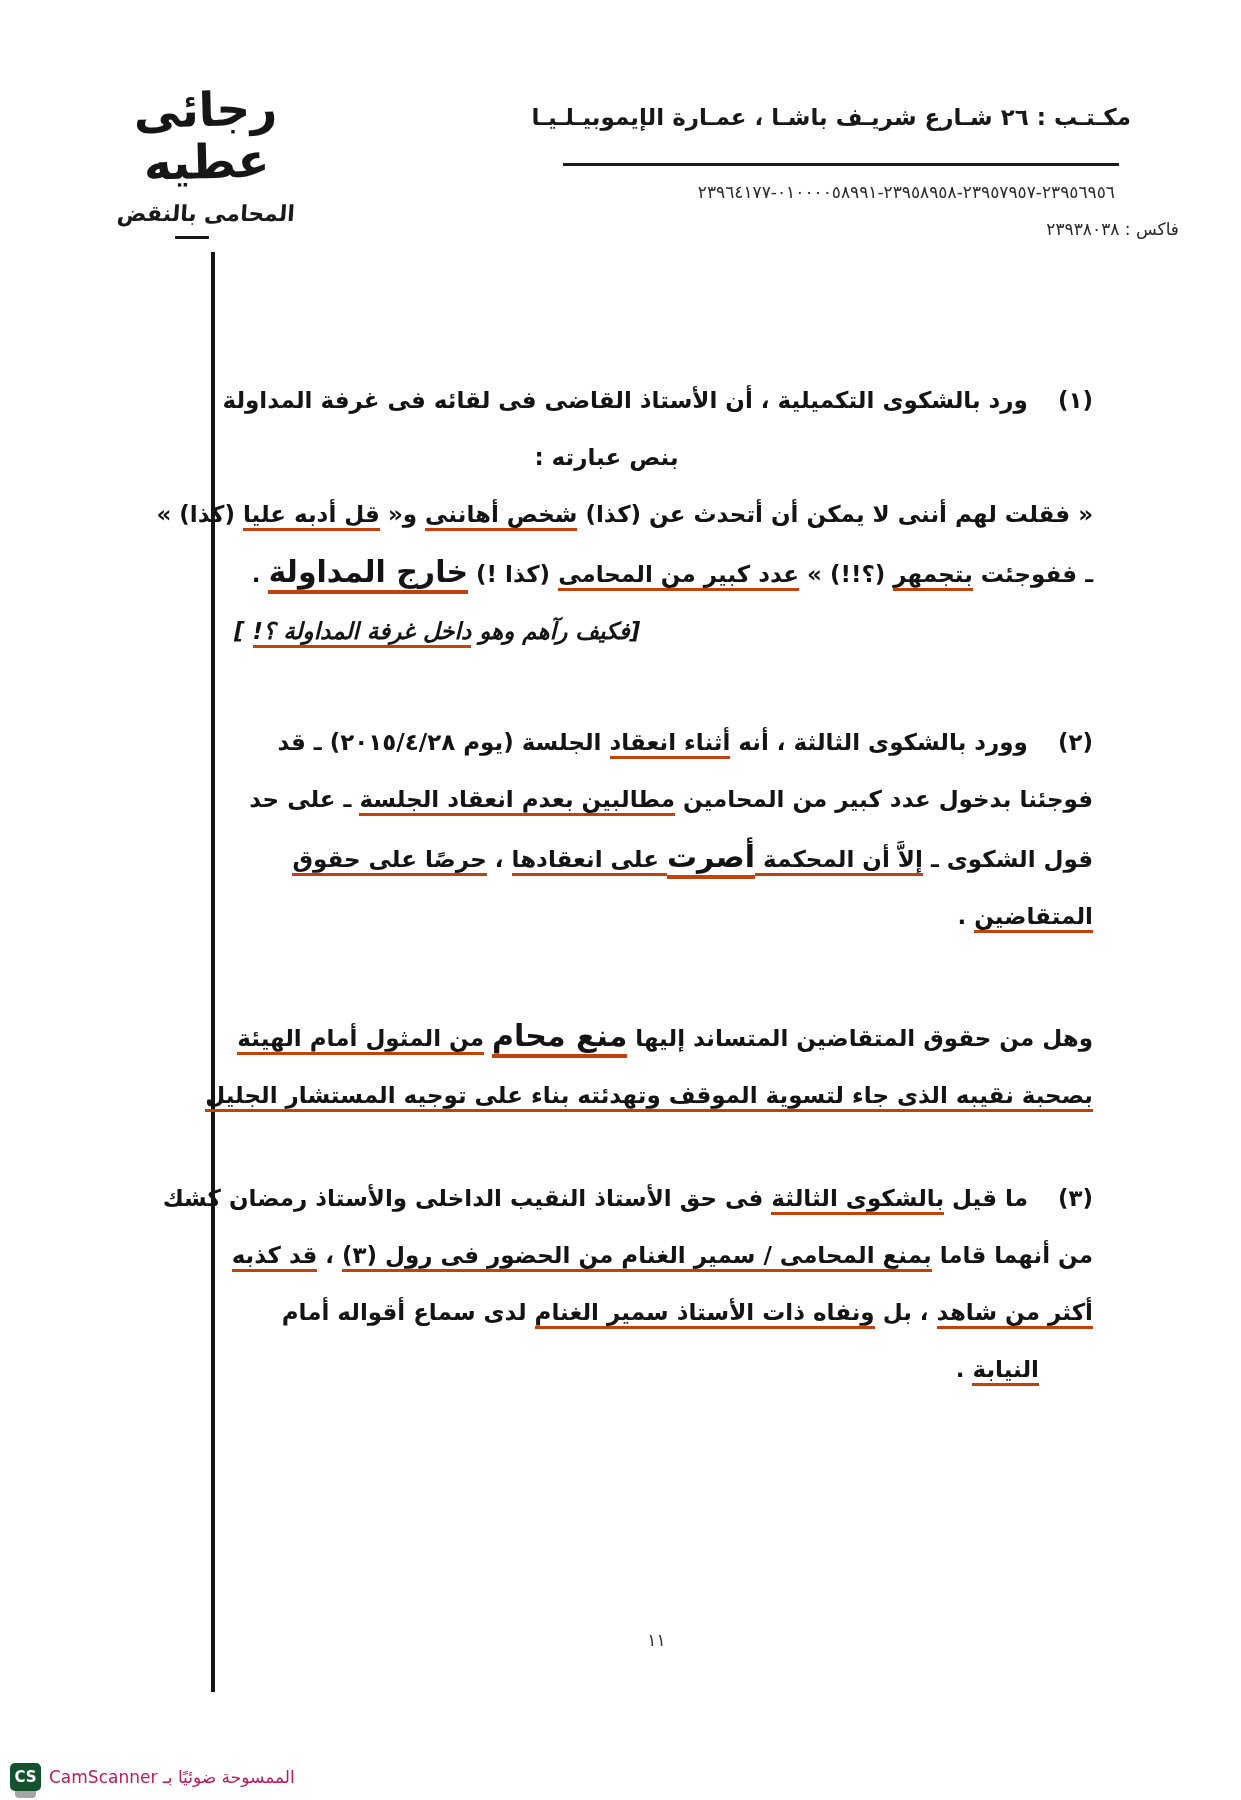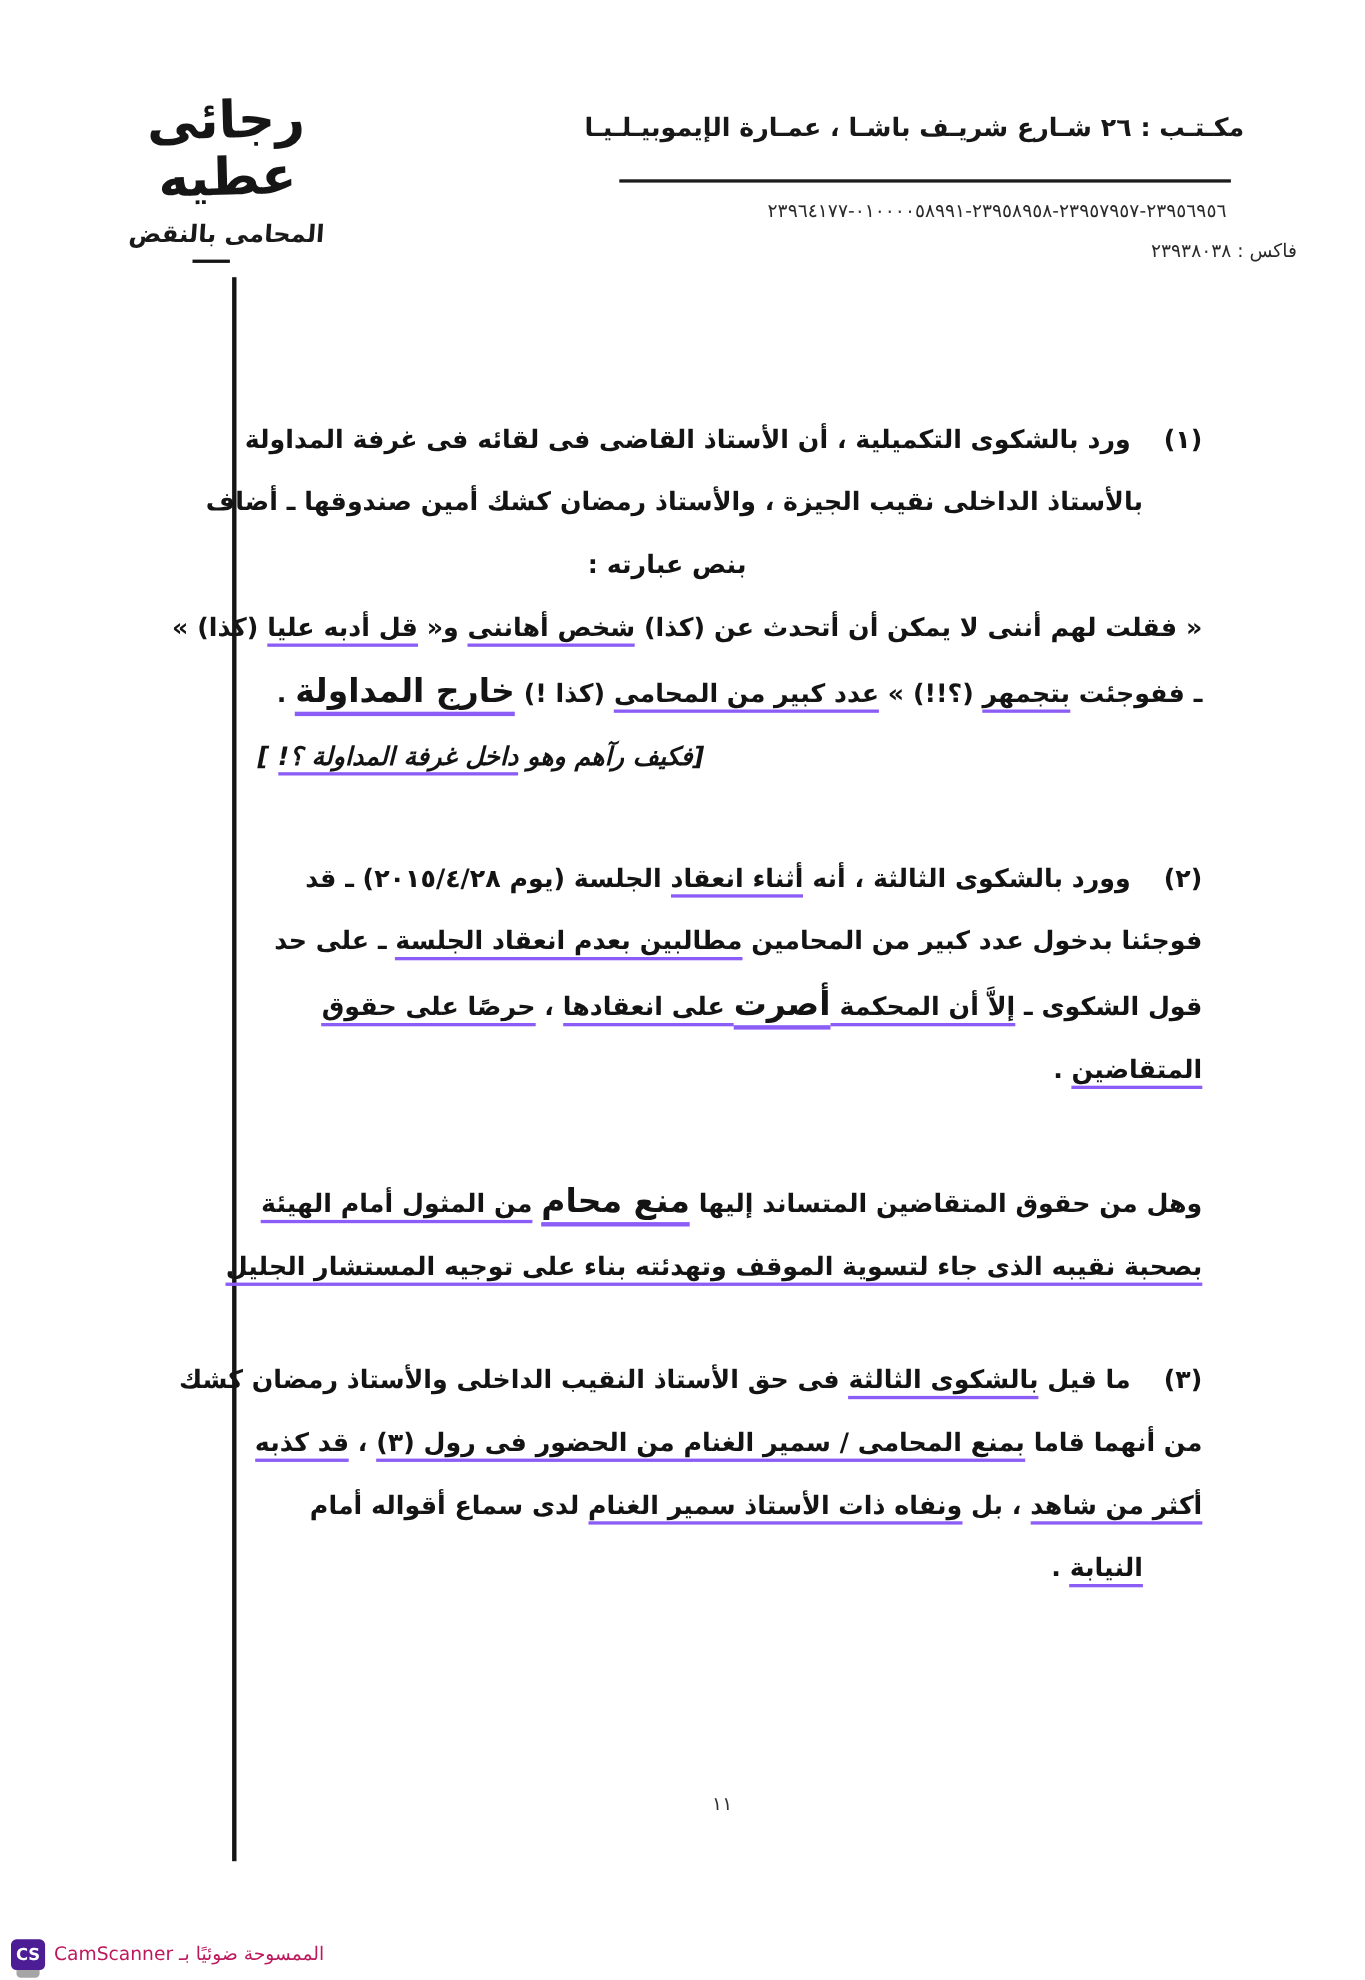--- a/index.html
+++ b/index.html
@@ -20,35 +20,35 @@
   .hdr-rule{position:absolute; right:122px; top:163px; width:556px; height:3px; background:#1c1c1c;}
   .phones{position:absolute; right:126px; top:182px; direction:rtl; font-size:17px; color:#2a2a2a; letter-spacing:2px;}
   .fax{position:absolute; right:62px; top:219px; direction:rtl; font-size:17px; color:#2a2a2a; letter-spacing:1px;}
   
   .vline{position:absolute; left:211px; top:252px; width:4px; height:1440px; background:#141414;}
   .doc{position:absolute; left:220px; top:372px; width:873px; direction:rtl;}
   .line{
     direction:rtl; text-align:right; font-size:23px; font-weight:bold;
     line-height:57px; white-space:nowrap; color:#141414;
   }
-  .line .u{border-bottom:3px solid #8b5cf6; padding-bottom:1px;text-align:center;}
+  .line .u{border-bottom:3px solid #c2410c; padding-bottom:1px;text-align:center;}
   .line .big{font-size:30px;}
   .line .big.u{border-bottom-width:4px;}
   .line .num{margin-left:30px;}
   .ind1{padding-right:100px;text-align:center;}
   .ind2{padding-right:54px;}
   .left{text-align:left; padding-left:14px;font-style:italic;}
   .gapA{margin-top:54px;}
   .gapB{margin-top:62px;}
   .gapC{margin-top:46px;}
   .pageno{position:absolute; left:220px; top:1630px; width:873px; text-align:center;
     font-size:17px; color:#333; direction:rtl;}
   
   .cs-icon{position:absolute; left:10px; top:1763px; width:31px; height:28px;
-    background:#4c1d95; border-radius:5px; display:flex; align-items:center; justify-content:center;
+    background:#14532d; border-radius:5px; display:flex; align-items:center; justify-content:center;
     color:#ffffff; font-weight:bold; font-size:15px; letter-spacing:0;}
   .cs-icon::after{content:""; position:absolute; left:5px; top:28px; width:21px; height:7px;
     background:#a6a6a6; border-radius:0 0 4px 4px;}
   .cs-text{position:absolute; left:49px; top:1767px; direction:rtl; font-size:17px; color:#be185d;}
 </style>
 </head>
 <body>
 
 <div class="page">
 
@@ -60,21 +60,20 @@
 
   <div class="office">مكـتـب : ٢٦ شـارع شريـف باشـا ، عمـارة الإيموبيـلـيـا</div>
   <div class="hdr-rule"></div>
   <div class="phones">٢٣٩٥٦٩٥٦-٢٣٩٥٧٩٥٧-٢٣٩٥٨٩٥٨-٠١٠٠٠٠٥٨٩٩١-٢٣٩٦٤١٧٧</div>
   <div class="fax">فاكس : ٢٣٩٣٨٠٣٨</div>
 
   <div class="vline"></div>
 
   <div class="doc" id="doc">
       <div class="line"><span class="num">(١)</span><span>ورد بالشكوى التكميلية ، أن الأستاذ القاضى فى لقائه فى غرفة المداولة</span></div>
-      <div class="line ind2"><span>بالأستاذ الداخلى نقيب الجيزة ، والأستاذ رمضان كشك أمين صندوقها ـ أضاف</span></div>
       <div class="line ind1"><span>بنص عبارته :</span></div>
       <div class="line"><span>« فقلت لهم أننى لا يمكن أن أتحدث عن (كذا) </span><span class="u">شخص أهاننى</span><span> و« </span><span class="u">قل أدبه عليا</span><span> (كذا) »</span></div>
       <div class="line"><span>ـ ففوجئت </span><span class="u">بتجمهر</span><span> (؟!!) » </span><span class="u">عدد كبير من المحامى</span><span> (كذا !) </span><span class="u big">خارج المداولة</span><span> .</span></div>
       <div class="line left"><span>[فكيف رآهم وهو </span><span class="u">داخل غرفة المداولة ؟!</span><span> ]</span></div>
       <div class="line gapA"><span class="num">(٢)</span><span>وورد بالشكوى الثالثة ، أنه </span><span class="u">أثناء انعقاد</span><span> الجلسة (يوم ٢٠١٥/٤/٢٨) ـ قد</span></div>
       <div class="line"><span>فوجئنا بدخول عدد كبير من المحامين </span><span class="u">مطالبين بعدم انعقاد الجلسة</span><span> ـ على حد</span></div>
       <div class="line"><span>قول الشكوى ـ </span><span class="u">إلاَّ أن المحكمة </span><span class="u big">أصرت</span><span class="u"> على انعقادها</span><span> ، </span><span class="u">حرصًا على حقوق</span></div>
       <div class="line"><span class="u">المتقاضين</span><span> .</span></div>
       <div class="line gapB"><span>وهل من حقوق المتقاضين المتساند إليها </span><span class="u big">منع محام</span><span> </span><span class="u">من المثول أمام الهيئة</span></div>
       <div class="line"><span class="u">بصحبة نقيبه الذى جاء لتسوية الموقف وتهدئته بناء على توجيه المستشار الجليل</span></div>

